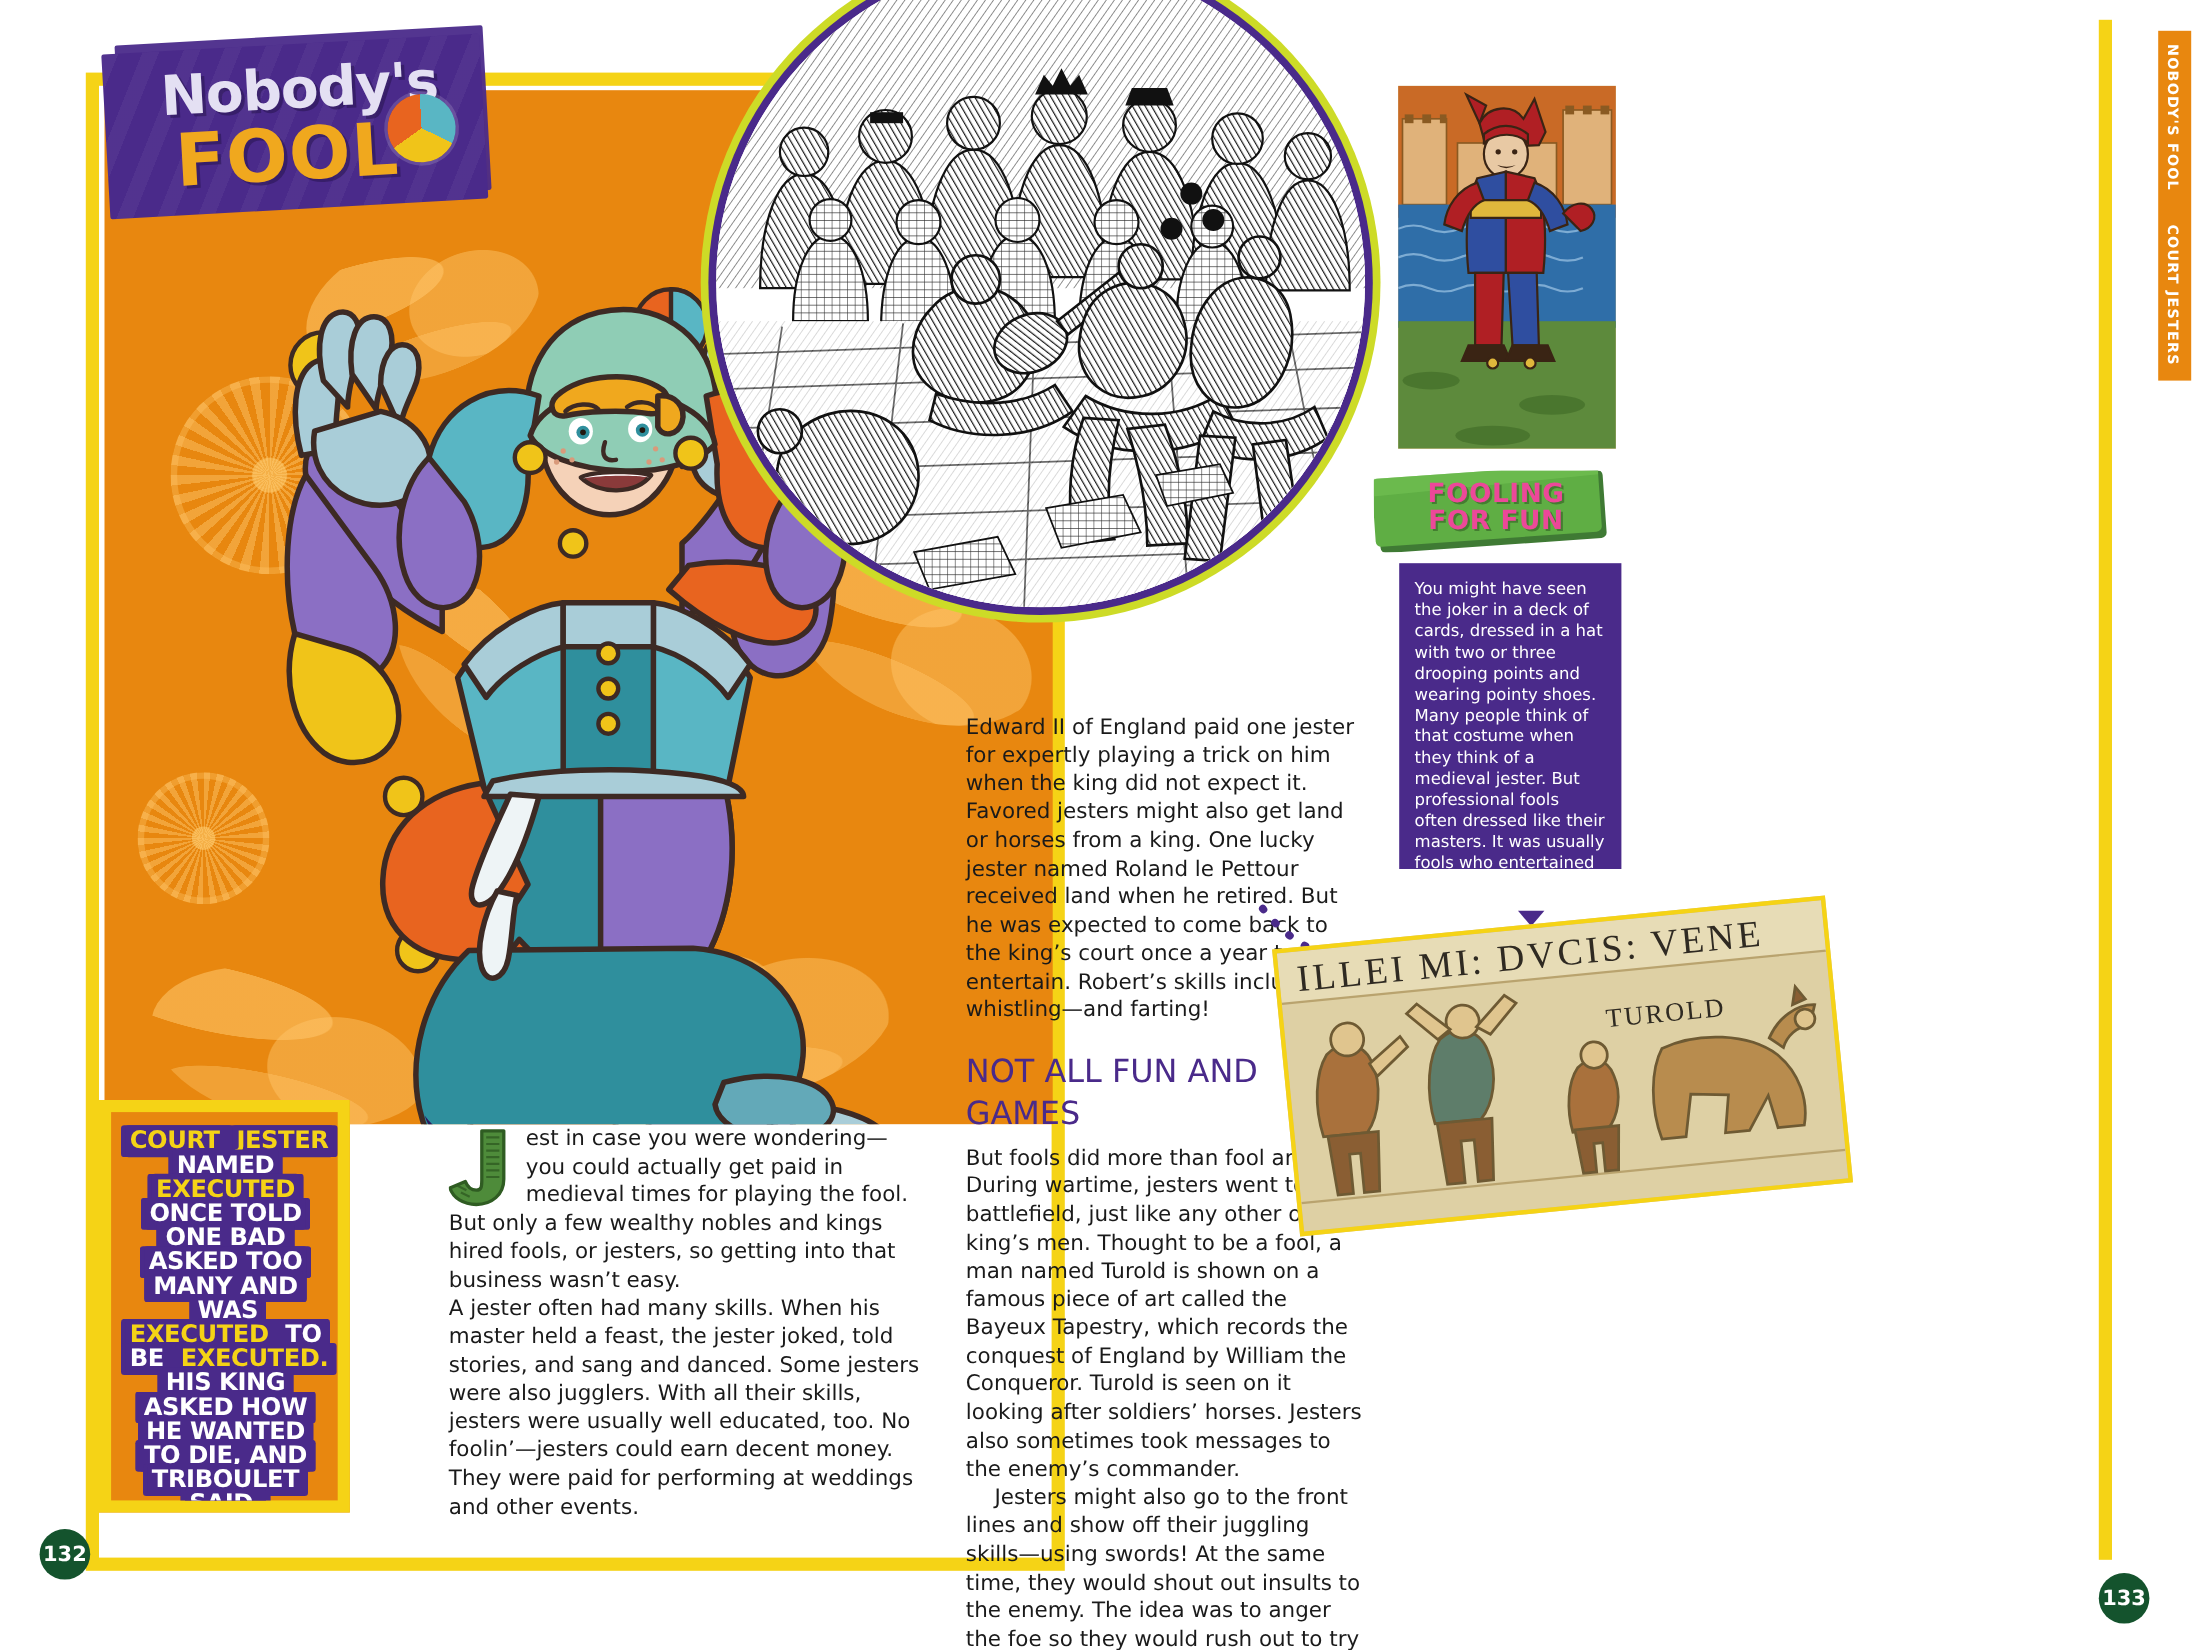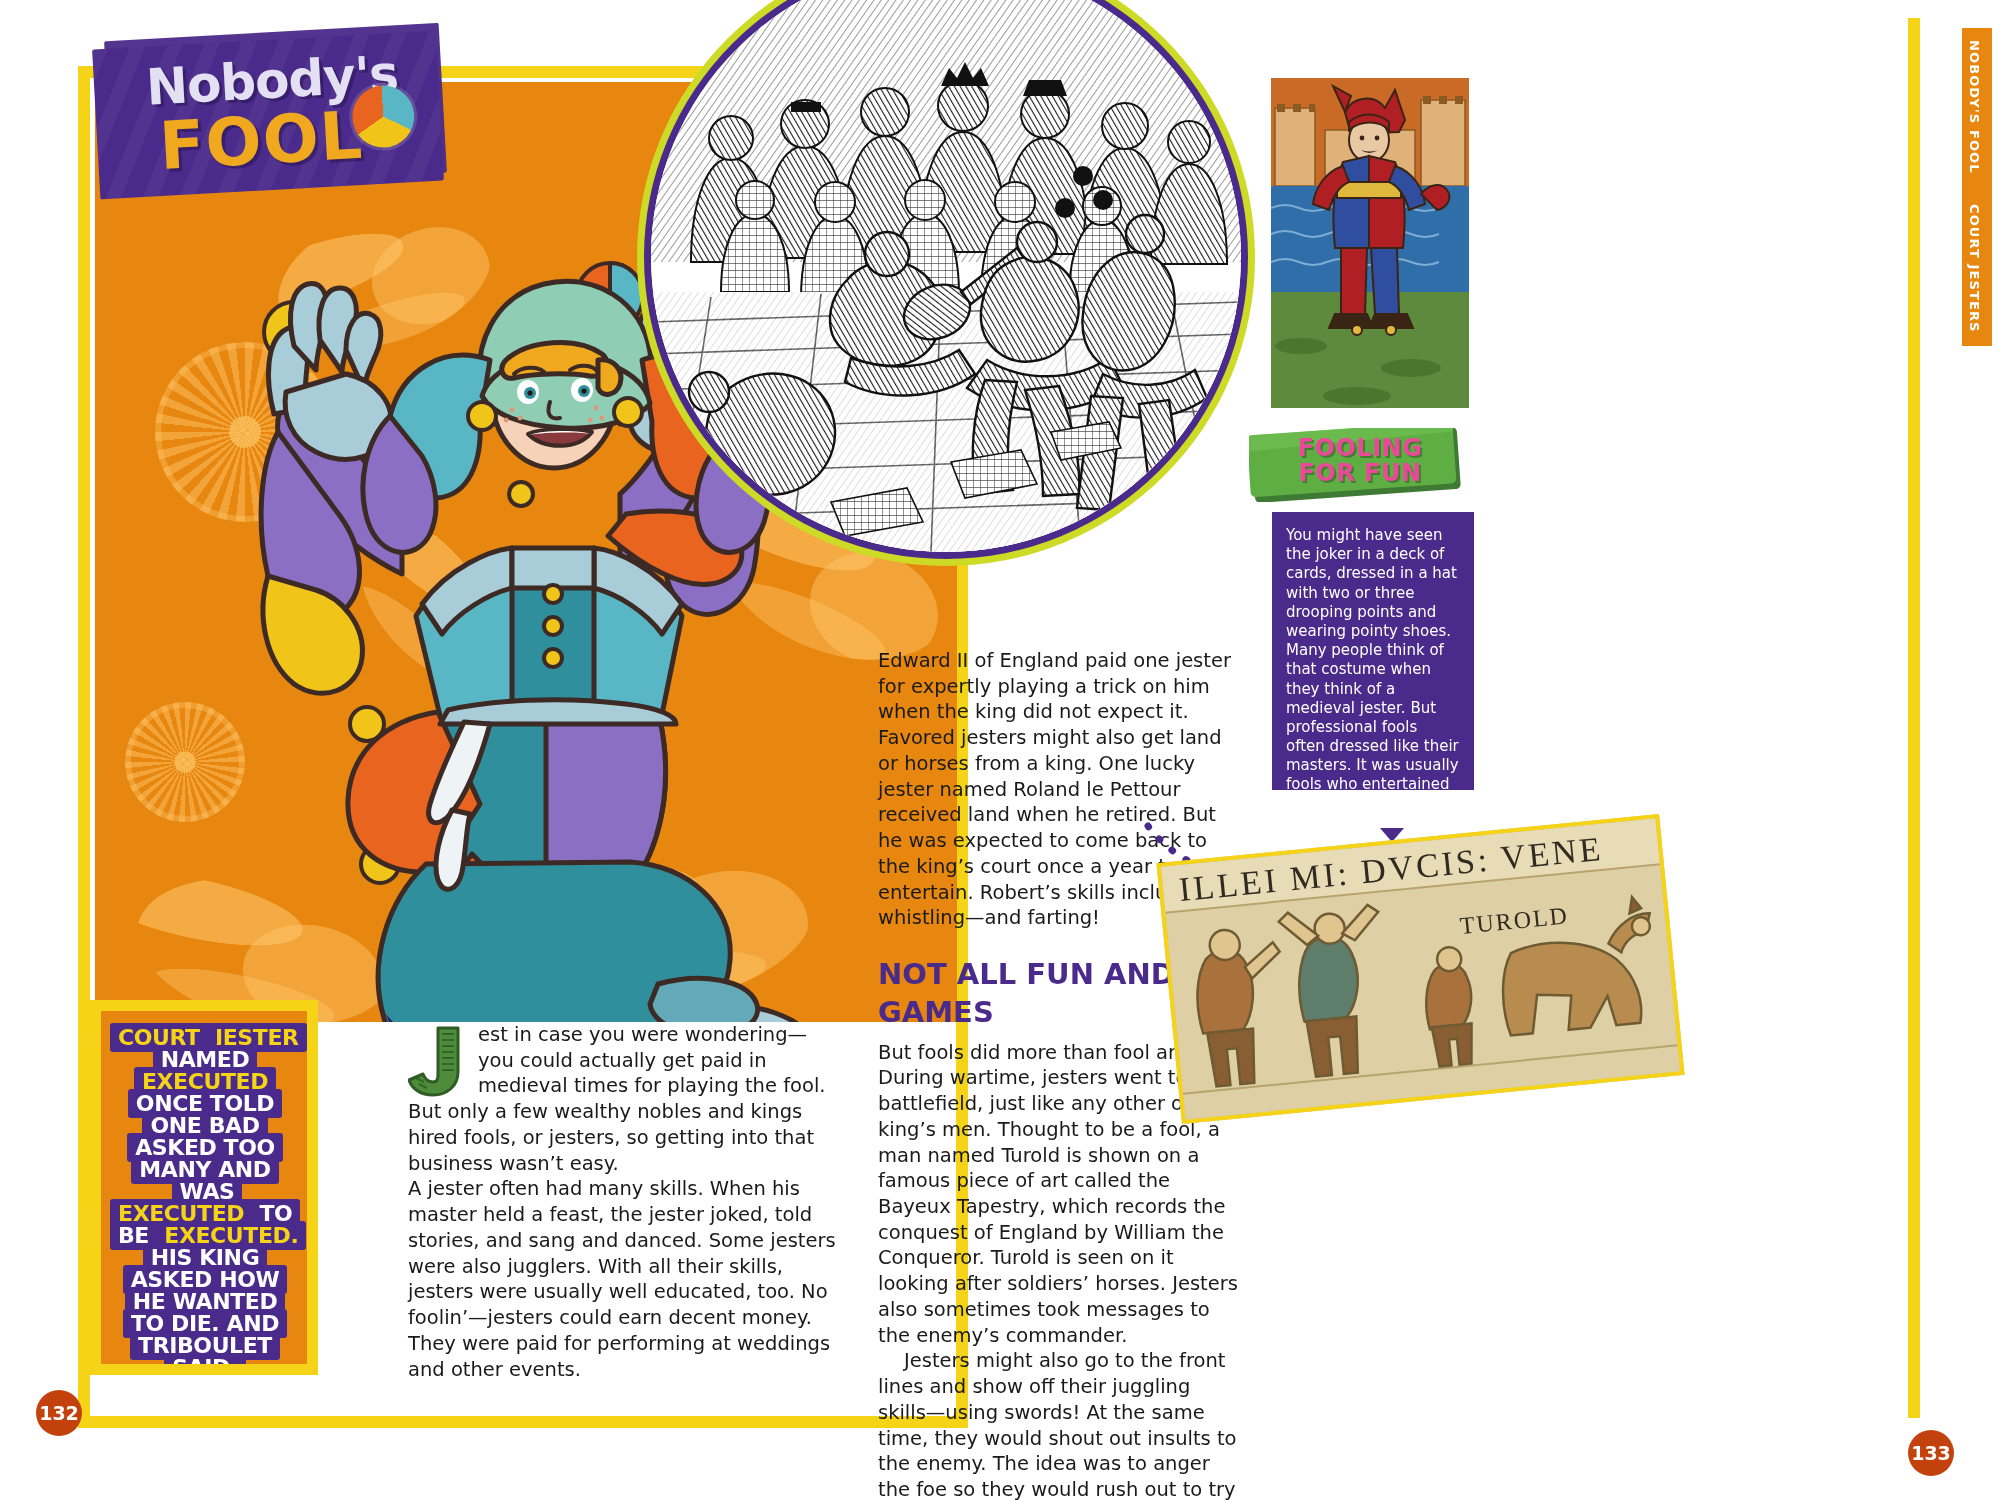--- a/index.html
+++ b/index.html
@@ -96,29 +96,29 @@
   .lcol{
     position:absolute;left:408px;top:1022px;width:430px;
     color:#1a1a1a;font-size:19.5px;line-height:1.32;
     font-family:"DejaVu Sans", sans-serif;
   }
   .dropcap-para{position:relative;min-height:78px;}
   .dropcap{
     float:left;width:62px;height:74px;margin:2px 8px 0 0;
   }
   .subhead{
-    color:#4a2a8a;font-weight:700;font-size:28px;letter-spacing:0px;
+    color:#4a2a8a;font-weight:400;font-size:28px;letter-spacing:0px;
     margin:22px 0 8px 0;font-family:"DejaVu Sans", sans-serif;
   }
   .lcol p{margin:0 0 0 0;}
 
   
   .pagenum{
     position:absolute;width:46px;height:46px;border-radius:50%;
-    background:#c2410c;color:#fff;font-weight:700;font-size:19px;
+    background:#14532d;color:#fff;font-weight:700;font-size:19px;
     display:flex;align-items:center;justify-content:center;
     font-family:"DejaVu Sans", sans-serif;
   }
   .pn-left{left:36px;top:1390px;}
   .pn-right{left:1908px;top:1430px;}
 
   
   .right-page{position:absolute;left:1000px;top:0;width:1000px;height:1500px;background:#fff;}
   .right-frame{
     position:absolute;left:-8px;top:18px;width:1928px;height:1400px;

